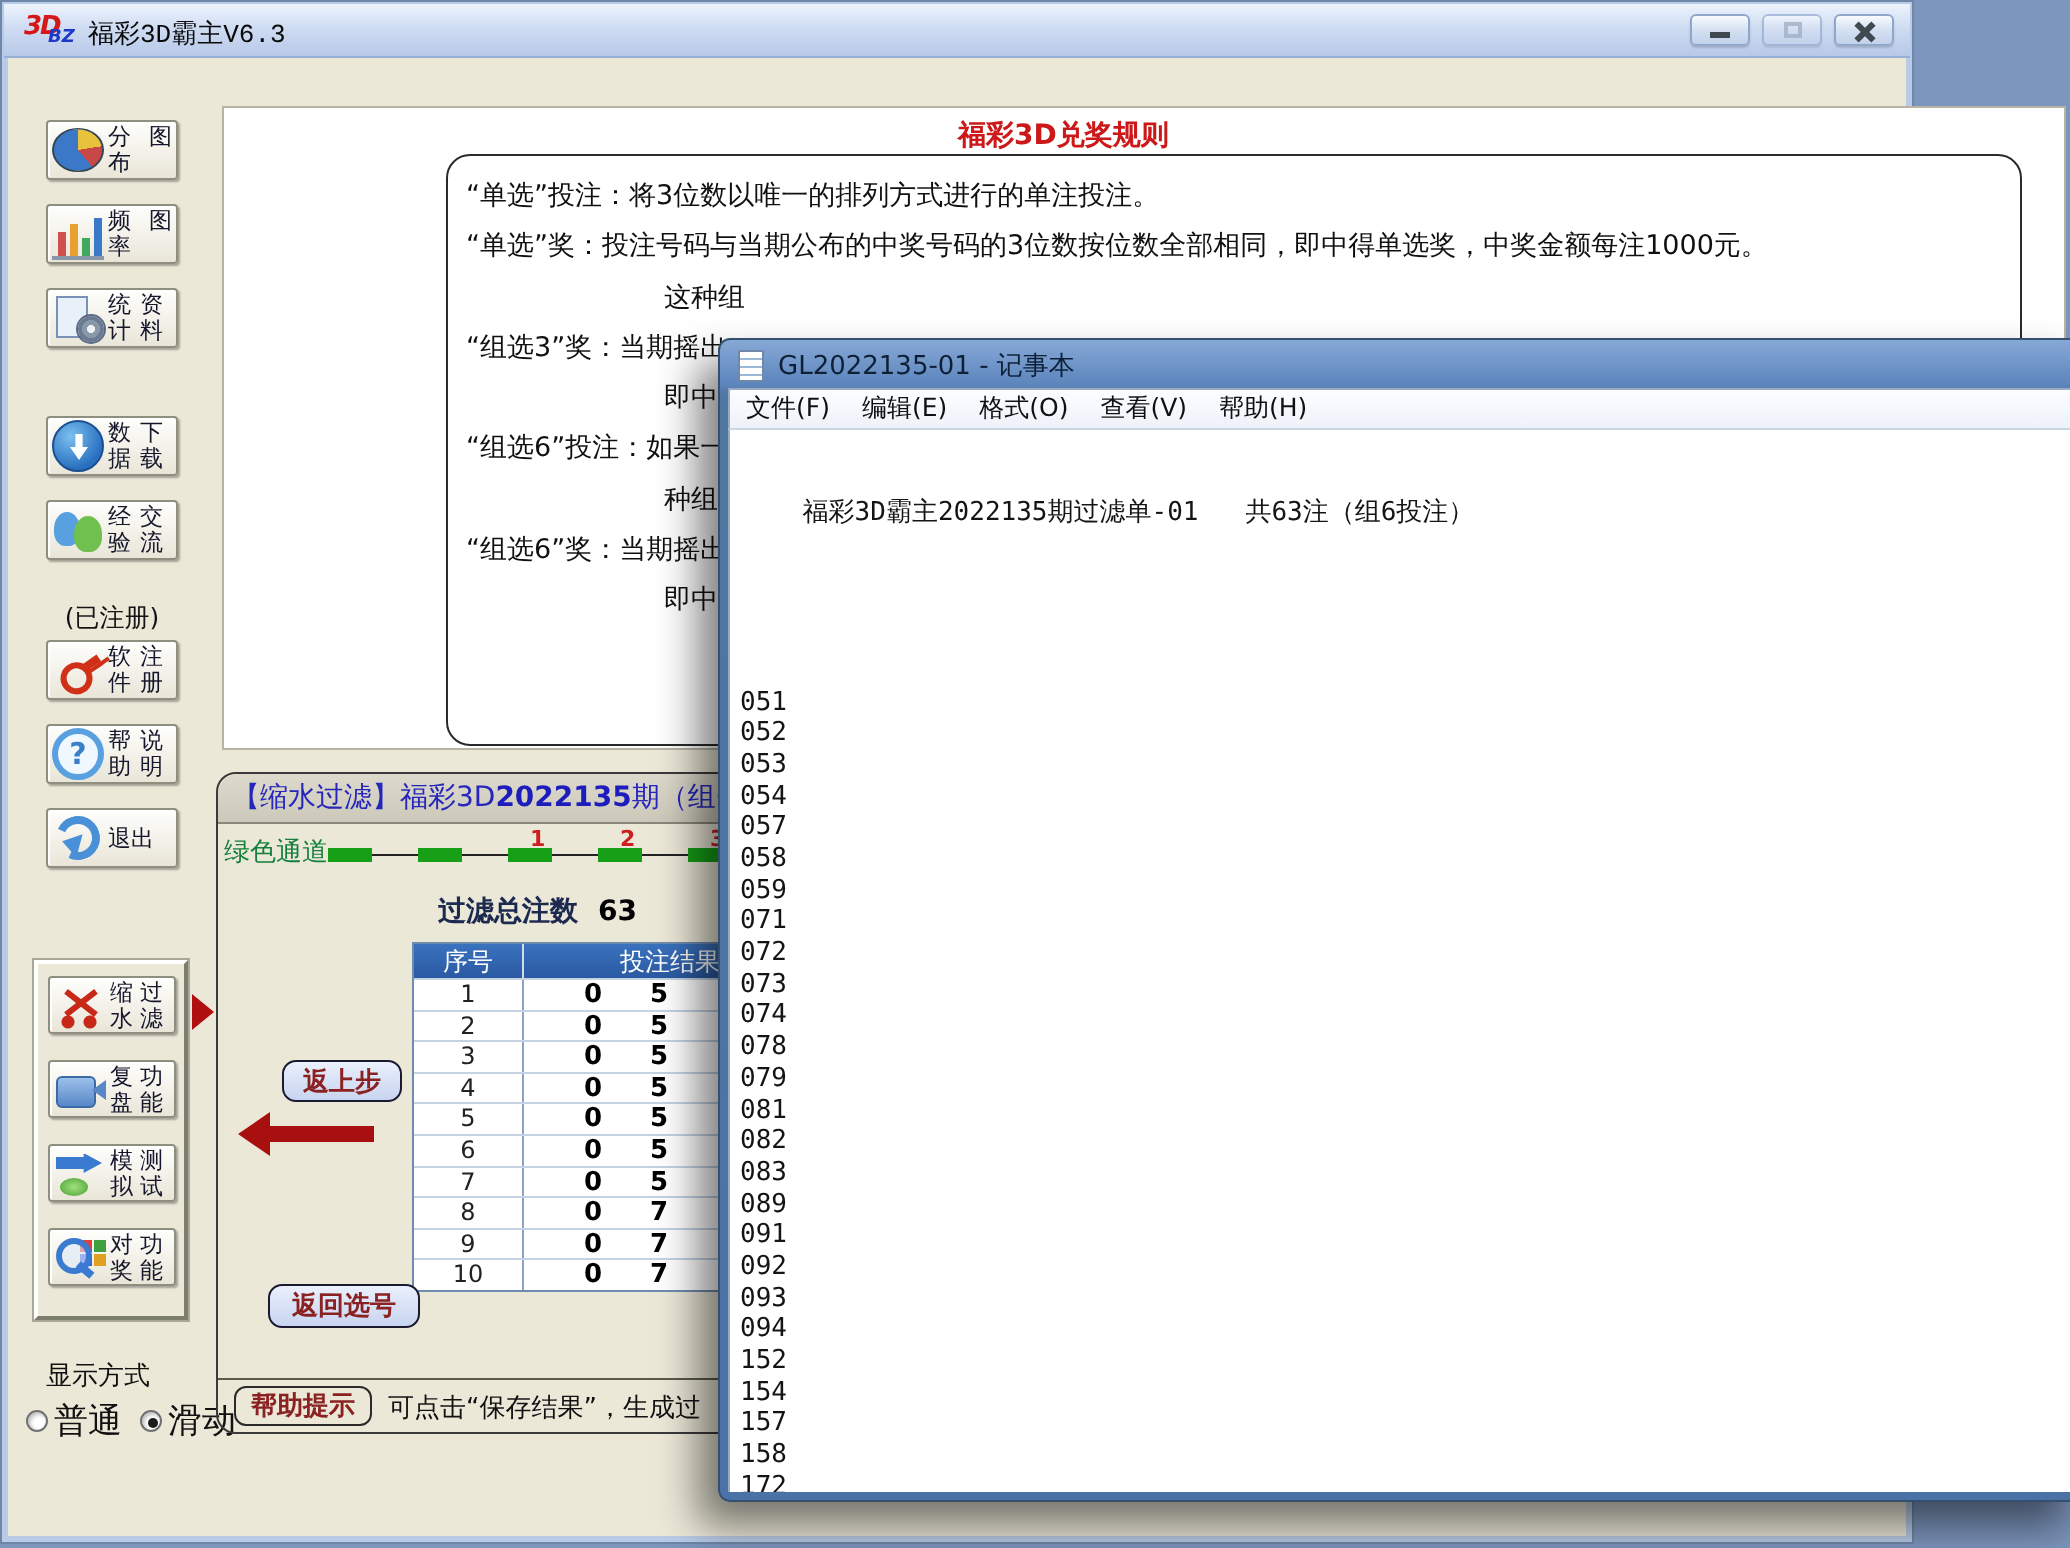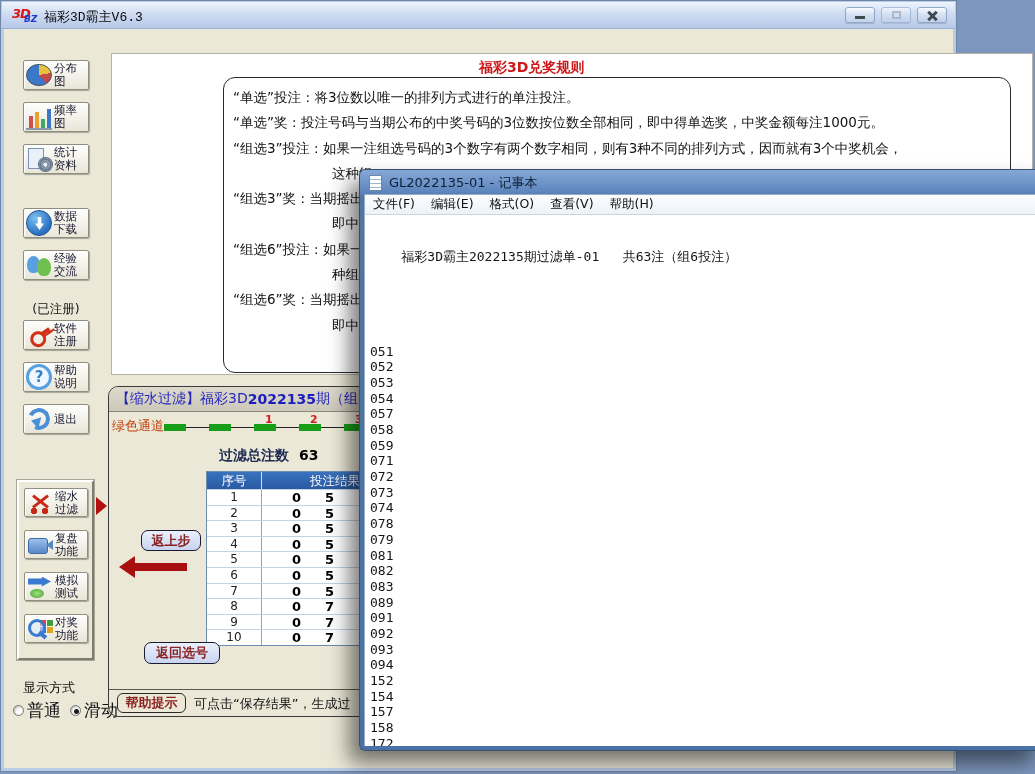--- a/index.html
+++ b/index.html
@@ -21,21 +21,21 @@
   .g-min { position:absolute; left:9px; bottom:3px; width:10px; height:3px; background:#404850; }
   .g-max { position:absolute; left:10px; top:3px; width:9px; height:8px; border:2px solid #9aa8bc; }
   .g-close { position:absolute; inset:0; }
   .g-close::before,.g-close::after { content:""; position:absolute; left:13px; top:2px; width:3px; height:12px; background:#404850; }
   .g-close::before { transform:rotate(45deg); } .g-close::after { transform:rotate(-45deg); }
 
   
   .side-btn { width:66px; height:30px; margin-bottom:12px; display:flex; align-items:center; padding:1px 2px;
     background:linear-gradient(#fefefc,#e9e6d8); border:1px solid #8f8f80; border-radius:2px;
     box-shadow:inset 1px 1px 0 #fff,1px 1px 1px rgba(0,0,0,.3); cursor:pointer; }
-  .side-btn .lbl { display:flex; flex-direction:column; margin-left:2px; font-size:11.5px; line-height:13px; color:#16162c; }
+  .side-btn .lbl { display:flex; margin-left:2px; font-size:11.5px; line-height:13px; color:#16162c; }
   .grp-nav1 { position:absolute; left:22px; top:59px; }
   .grp-nav2 { position:absolute; left:22px; top:207px; }
   .grp-acct { position:absolute; left:22px; top:319px; }
   .registered { position:absolute; left:22px; top:300px; width:66px; text-align:center; font-size:12.5px; color:#141414; }
   .tools-panel { position:absolute; left:16px; top:479px; width:77px; height:180px; background:#ece8d8;
     border:2px solid; border-color:#ffffff #7d7d6d #7d7d6d #ffffff; box-shadow:0 0 0 1px #a8a898; padding:6px 0 0 5px; }
   .tools-panel .side-btn { width:64px; height:29px; margin-bottom:13px; }
   .red-marker { position:absolute; left:95px; top:496px; width:0; height:0;
     border-left:11px solid #b01010; border-top:9px solid transparent; border-bottom:9px solid transparent; }
   .display-mode-label { position:absolute; left:22px; top:678px; width:70px; font-size:13px; color:#111; }
@@ -92,42 +92,42 @@
   .rules-box { position:absolute; left:222px; top:76px; width:788px; height:296px; border:1px solid #2a2a2a; border-radius:12px; background:#fff; padding:11px 0 0 9px; overflow:hidden; z-index:2; }
   .rule-line { height:25.3px; font-size:13.5px; color:#101010; white-space:nowrap; overflow:hidden; }
   .rule-line.indent { padding-left:99px; }
 
   
   .filter-panel { position:absolute; left:107px; top:385px; width:925px; height:331px; border:1px solid #3a3a3a; border-radius:10px; }
   .f-header { position:absolute; left:0; top:0; right:0; height:25px; background:linear-gradient(#ddd9cc,#ccc8ba);
     border-bottom:1px solid #8a8878; border-radius:10px 10px 0 0; display:flex; align-items:center; padding-left:7px;
     font-size:14px; color:#2626bd; }
   .f-issue { font-weight:bold; color:#1d1dbd; }
-  .g-label { position:absolute; left:3px; top:30px; font-size:13px; color:#c2410c; }
+  .g-label { position:absolute; left:3px; top:30px; font-size:13px; color:#15803d; }
   .g-line { position:absolute; left:55px; top:40px; right:6px; height:1px; background:#222; }
   .g-segs { position:absolute; left:55px; top:37px; right:6px; height:7px;
     background:repeating-linear-gradient(90deg,#17a017 0 22px,transparent 22px 45px); }
   .slider-marks { position:absolute; left:0; top:0; }
   .slider-mark { position:absolute; top:26px; font-size:11px; font-weight:bold; color:#cc2020; }
   .slider-mark:nth-of-type(1){ left:156px; } .slider-mark:nth-of-type(2){ left:201px; } .slider-mark:nth-of-type(3){ left:246px; }
   .f-total { position:absolute; left:110px; top:60px; font-size:14px; font-weight:bold; color:#1c2a50; }
   .f-total b { margin-left:10px; color:#000; }
   .tbl { position:absolute; left:97px; top:84px; width:160px; background:#fff; border:1px solid #6e8cb0; }
   .tbl-head { display:flex; height:17px; background:linear-gradient(#3a72be,#2a5aa2); color:#fff; font-size:12.5px; }
   .h-seq { width:55px; text-align:center; border-right:1px solid #d0dcea; line-height:17px; }
   .h-res { flex:1; text-align:right; padding-right:5px; line-height:17px; }
   .tbl-row { display:flex; height:15.6px; border-top:1px solid #c4d2e2; font-size:12px; background:#fff; }
   .c-seq { width:55px; text-align:center; border-right:1px solid #8aa4c2; line-height:15.6px; color:#222; }
   .c-res { flex:1; display:flex; padding-left:30px; gap:24px; line-height:15.2px; }
   .c-res b { font-weight:bold; color:#000; font-size:13px; }
   .rbtn { position:absolute; display:flex; align-items:center; justify-content:center;
     border:1.5px solid #1a1a30; border-radius:7px; background:linear-gradient(#eaf0fc,#c8d4f0);
     color:#8b2222; font-size:13px; font-weight:bold; cursor:pointer;margin-left:19px; }
   .btn-back { left:13px; top:143px; width:60px; height:21px; }
-  .btn-return { left:16px; top:255px; width:76px; height:22px; }
+  .btn-return { left:6px; top:255px; width:76px; height:22px; }
   .arrow-left { position:absolute; left:10px; top:169px; width:68px; height:22px; }
   .arrow-left .shaft { position:absolute; left:14px; top:7px; width:54px; height:8px; background:#a81010; }
   .arrow-left .head { position:absolute; left:0; top:0; width:0; height:0;
     border-right:16px solid #a81010; border-top:11px solid transparent; border-bottom:11px solid transparent; }
   .f-divider { position:absolute; left:0; right:0; top:302px; height:1px; background:#5a5a4a; }
   .btn-help { position:absolute; left:8px; top:306px; width:69px; height:20px; border:1px solid #2a2a2a; border-radius:6px;
     display:flex; align-items:center; justify-content:center; color:#8b2222; font-size:13px; font-weight:bold; background:transparent; cursor:pointer; }
   .help-text { position:absolute; left:85px; top:308px; font-size:13px; color:#111; white-space:nowrap; }
 
   
@@ -296,21 +296,20 @@
       </div>
 
     <div class="content-panel"></div>
     <div class="rules-title">福彩3D兑奖规则</div>
     <div class="rules-box">
 
         <div class="rule-line">“单选”投注：将3位数以唯一的排列方式进行的单注投注。</div>
 
         <div class="rule-line">“单选”奖：投注号码与当期公布的中奖号码的3位数按位数全部相同，即中得单选奖，中奖金额每注1000元。</div>
 
-        <div class="rule-line">“组选3”投注：如果一注组选号码的3个数字有两个数字相同，则有3种不同的排列方式，因而就有3个中奖机会，</div>
 
         <div class="rule-line indent">这种组</div>
 
         <div class="rule-line">“组选3”奖：当期摇出</div>
 
         <div class="rule-line indent">即中得</div>
 
         <div class="rule-line">“组选6”投注：如果一</div>
 
         <div class="rule-line indent">种组</div>

